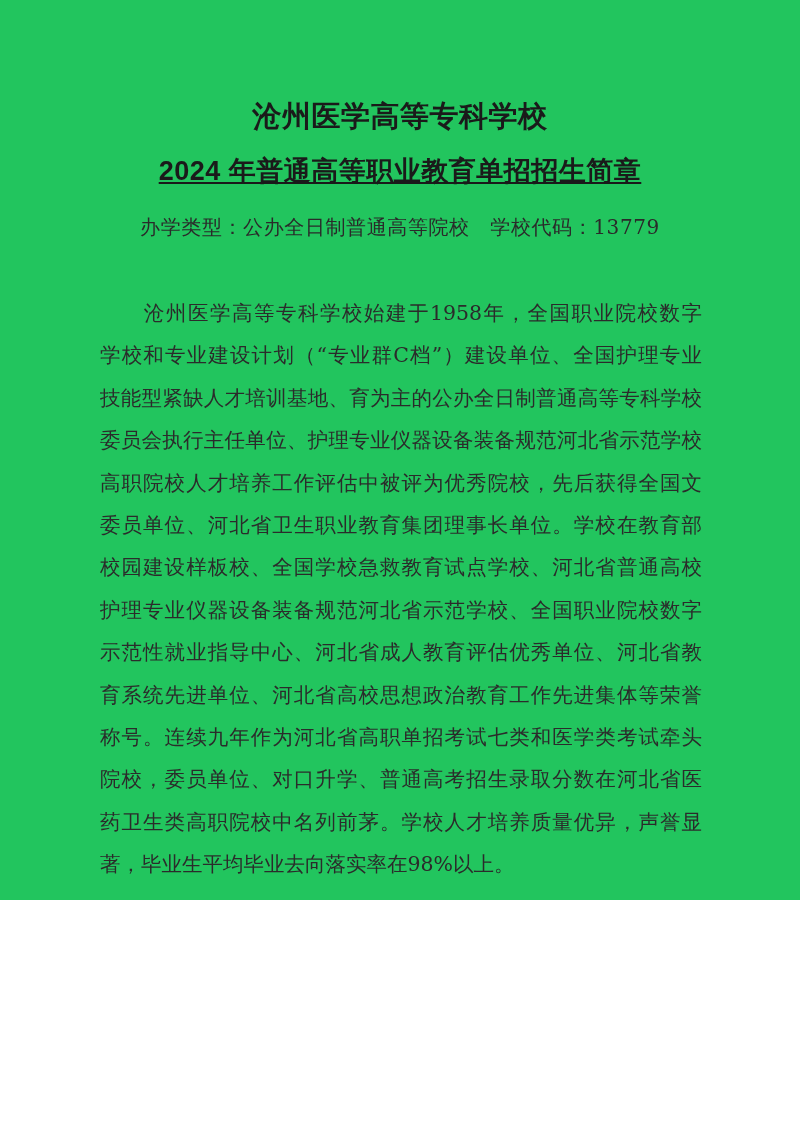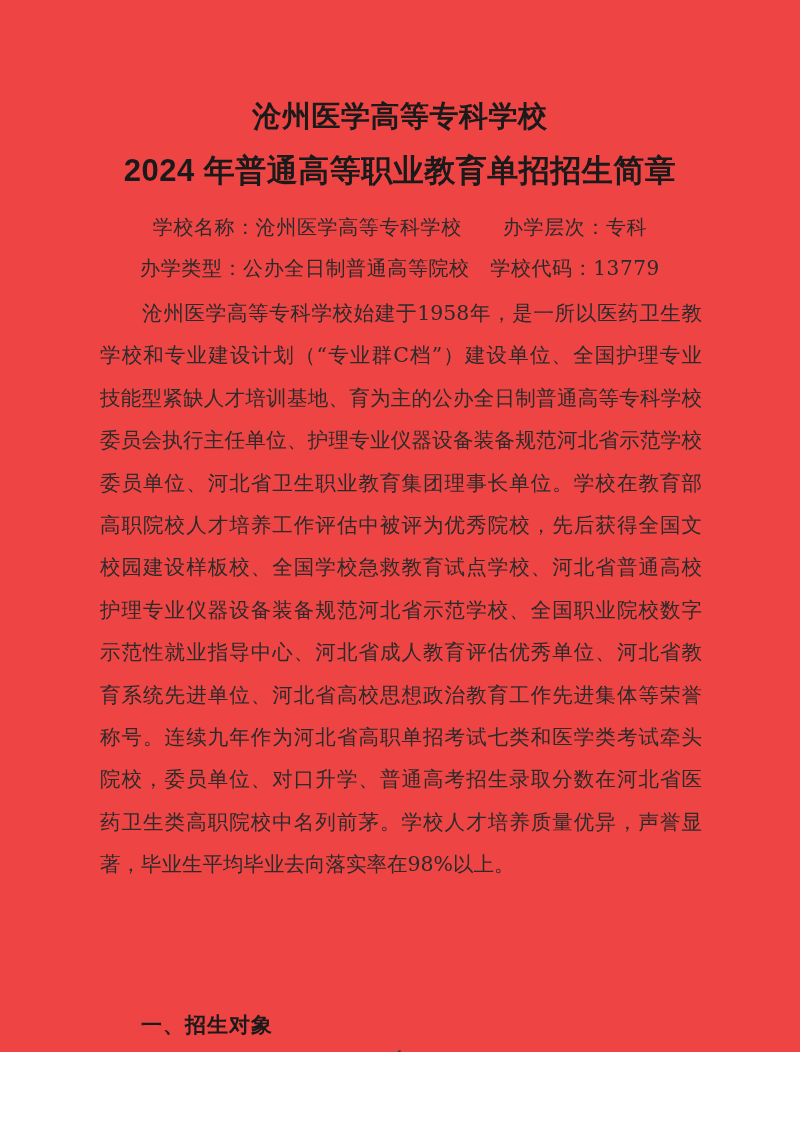--- a/index.html
+++ b/index.html
@@ -11,22 +11,22 @@
     width: 800px;
     height: 1132px;
     position: relative;
     font-family: "DejaVu Serif", serif;
     -webkit-font-smoothing: antialiased;
   }
 
   .page {
     position: relative;
     width: 800px;
-    height: 1052px;
-    background: #ef4444;
+    height: 900px;
+    background: #22c55e;
     overflow: hidden;
   }
 
   
   .doc-title-1 {
     position: absolute;
     left: 100px;
     top: 96px;
     width: 600px;
     text-align: center;
@@ -38,24 +38,25 @@
     color: #1a1a1a;
   }
   .doc-title-2 {
     position: absolute;
     left: 100px;
     top: 150px;
     width: 600px;
     text-align: center;
     font-family: "Liberation Sans", "DejaVu Sans", sans-serif;
     font-weight: bold;
-    font-size: 31px;
+    font-size: 27px;
     line-height: 42px;
     letter-spacing: 0.5px;
     color: #1a1a1a;
+    text-decoration: underline;
   }
 
   
   .meta-block {
     position: absolute;
     left: 100px;
     top: 207px;
     width: 600px;
   }
   .meta-line {
@@ -130,31 +131,30 @@
 </head>
 <body>
 
 <div class="page">
 
   <div class="doc-title-1">沧州医学高等专科学校</div>
 
   <div class="doc-title-2">2024 年普通高等职业教育单招招生简章</div>
 
   <div class="meta-block">
-    <span class="meta-line">学校名称：沧州医学高等专科学校　　办学层次：专科</span>
     <span class="meta-line">办学类型：公办全日制普通高等院校　学校代码：13779</span>
   </div>
 
   <div class="body-block">
-    <span class="body-line jst">　　沧州医学高等专科学校始建于1958年，是一所以医药卫生教</span>
+    <span class="body-line jst">　　沧州医学高等专科学校始建于1958年，全国职业院校数字</span>
     <span class="body-line jst">学校和专业建设计划（“专业群C档”）建设单位、全国护理专业</span>
     <span class="body-line jst">技能型紧缺人才培训基地、育为主的公办全日制普通高等专科学校</span>
     <span class="body-line jst">委员会执行主任单位、护理专业仪器设备装备规范河北省示范学校</span>
+    <span class="body-line jst">高职院校人才培养工作评估中被评为优秀院校，先后获得全国文</span>
     <span class="body-line jst">委员单位、河北省卫生职业教育集团理事长单位。学校在教育部</span>
-    <span class="body-line jst">高职院校人才培养工作评估中被评为优秀院校，先后获得全国文</span>
     <span class="body-line jst">校园建设样板校、全国学校急救教育试点学校、河北省普通高校</span>
     <span class="body-line jst">护理专业仪器设备装备规范河北省示范学校、全国职业院校数字</span>
     <span class="body-line jst">示范性就业指导中心、河北省成人教育评估优秀单位、河北省教</span>
     <span class="body-line jst">育系统先进单位、河北省高校思想政治教育工作先进集体等荣誉</span>
     <span class="body-line jst">称号。连续九年作为河北省高职单招考试七类和医学类考试牵头</span>
     <span class="body-line jst">院校，委员单位、对口升学、普通高考招生录取分数在河北省医</span>
     <span class="body-line jst">药卫生类高职院校中名列前茅。学校人才培养质量优异，声誉显</span>
     <span class="body-line last">著，毕业生平均毕业去向落实率在98%以上。</span>
   </div>
 

